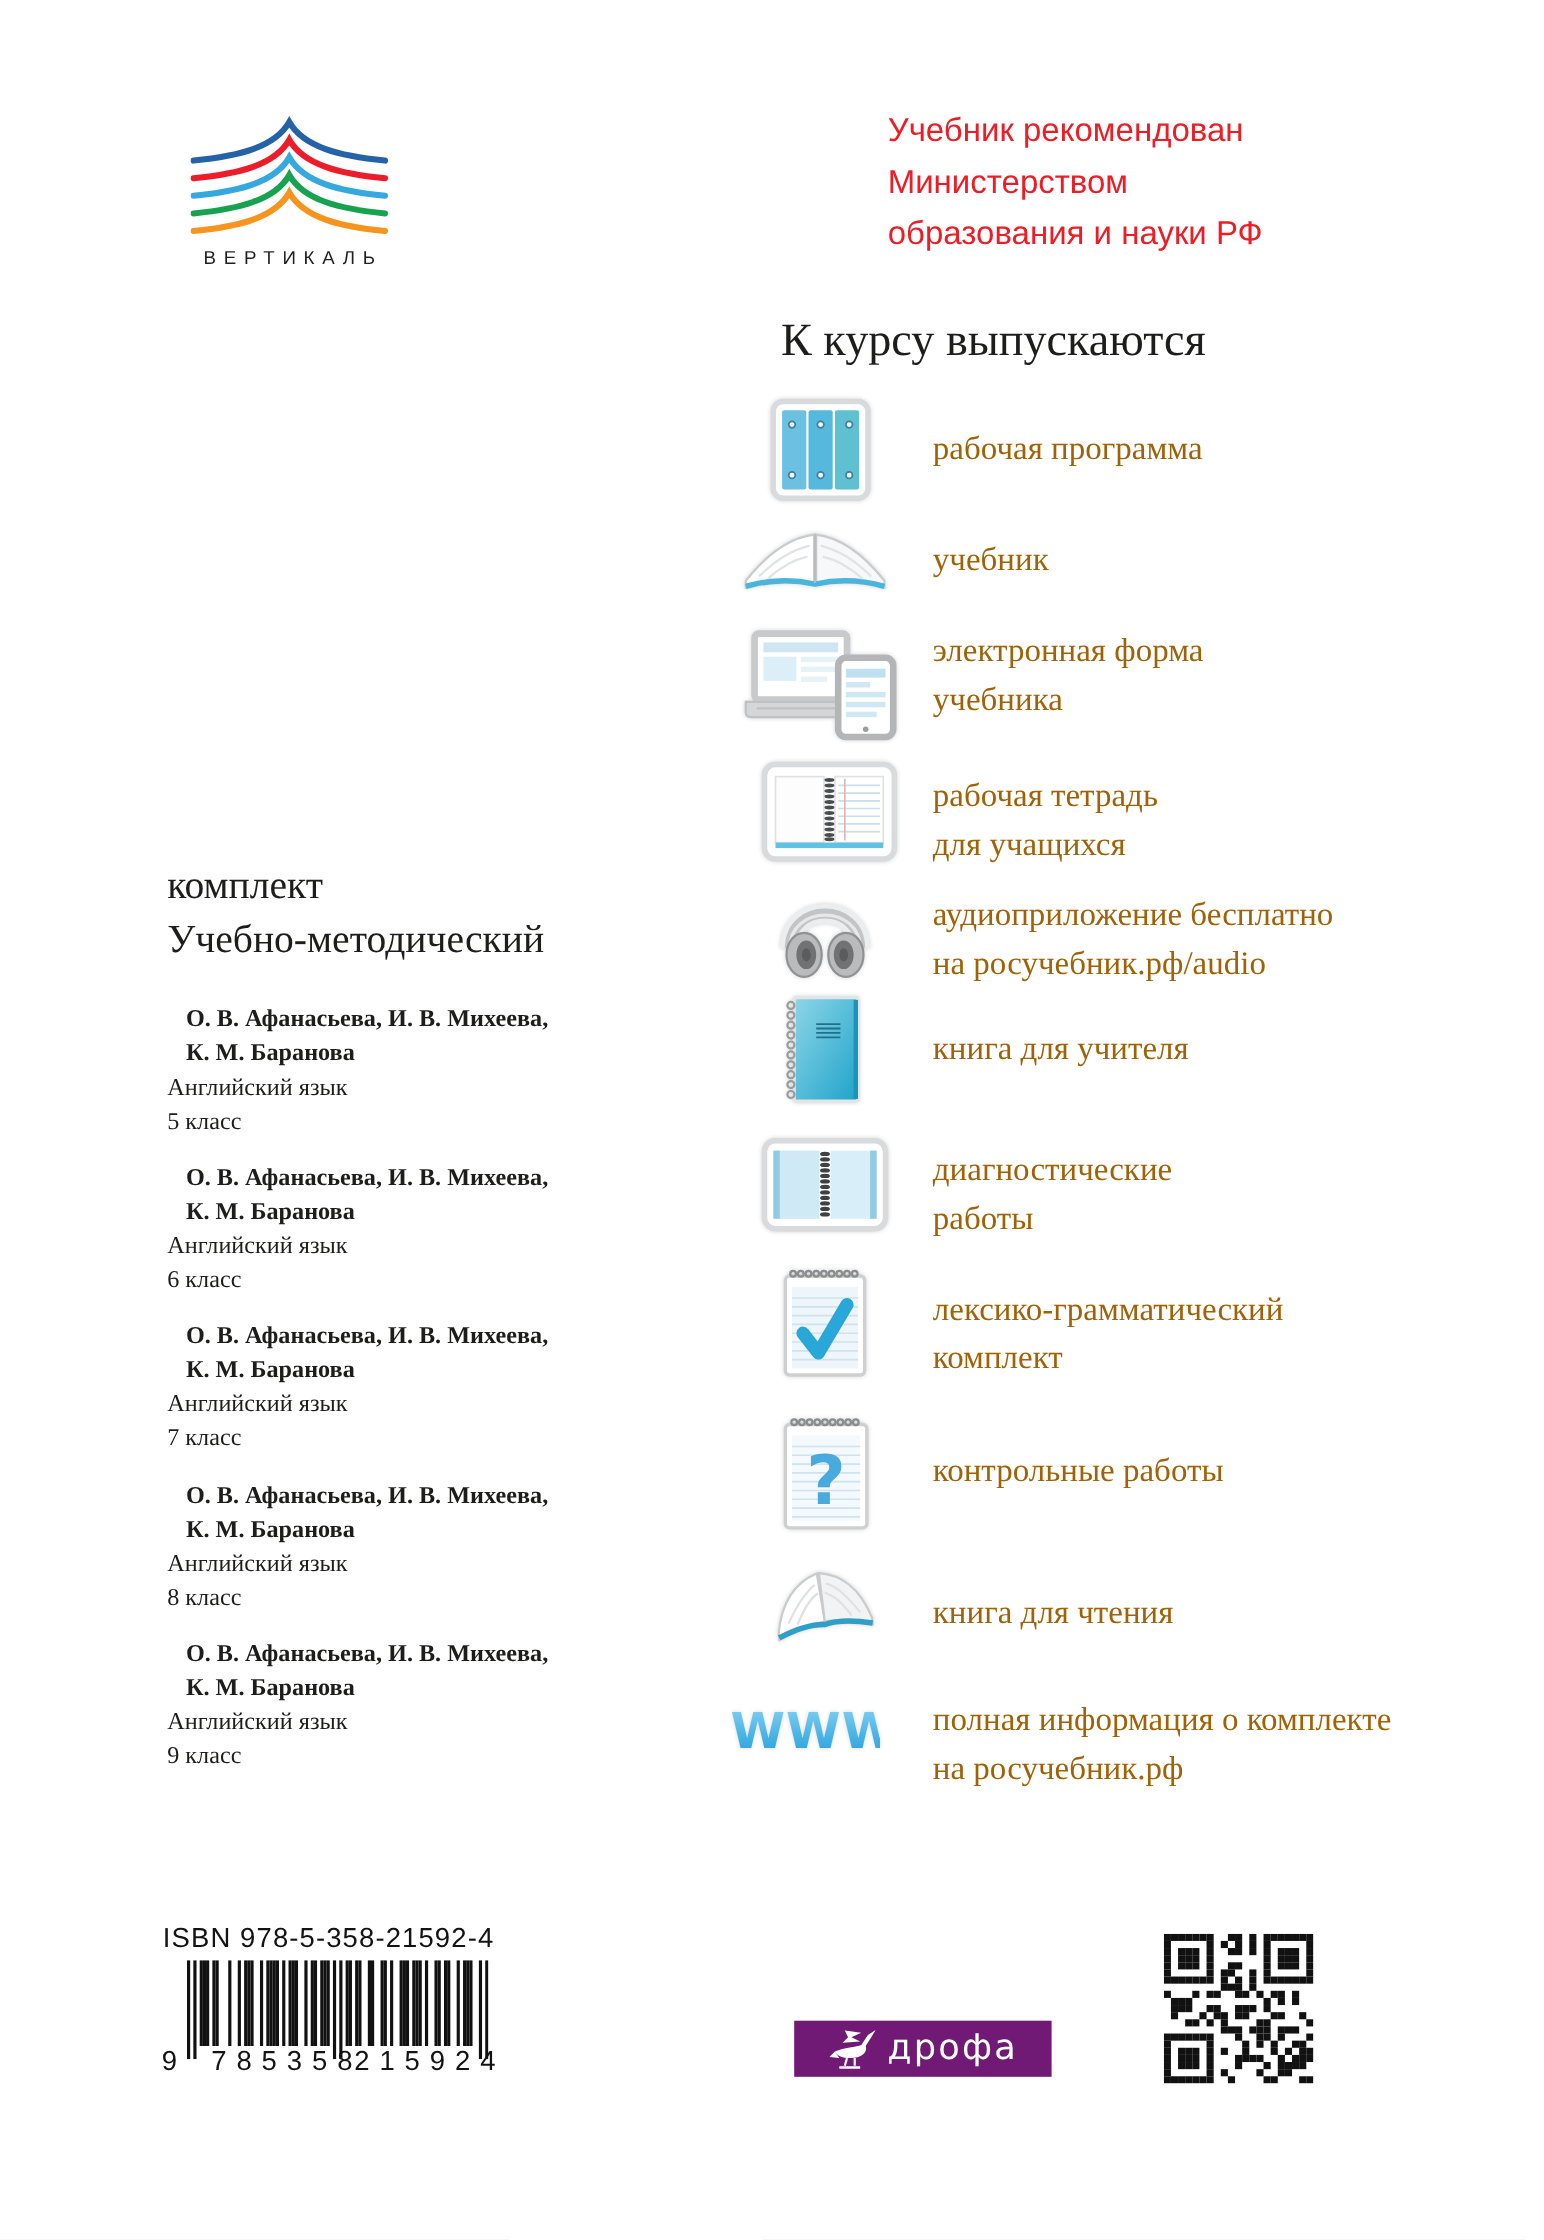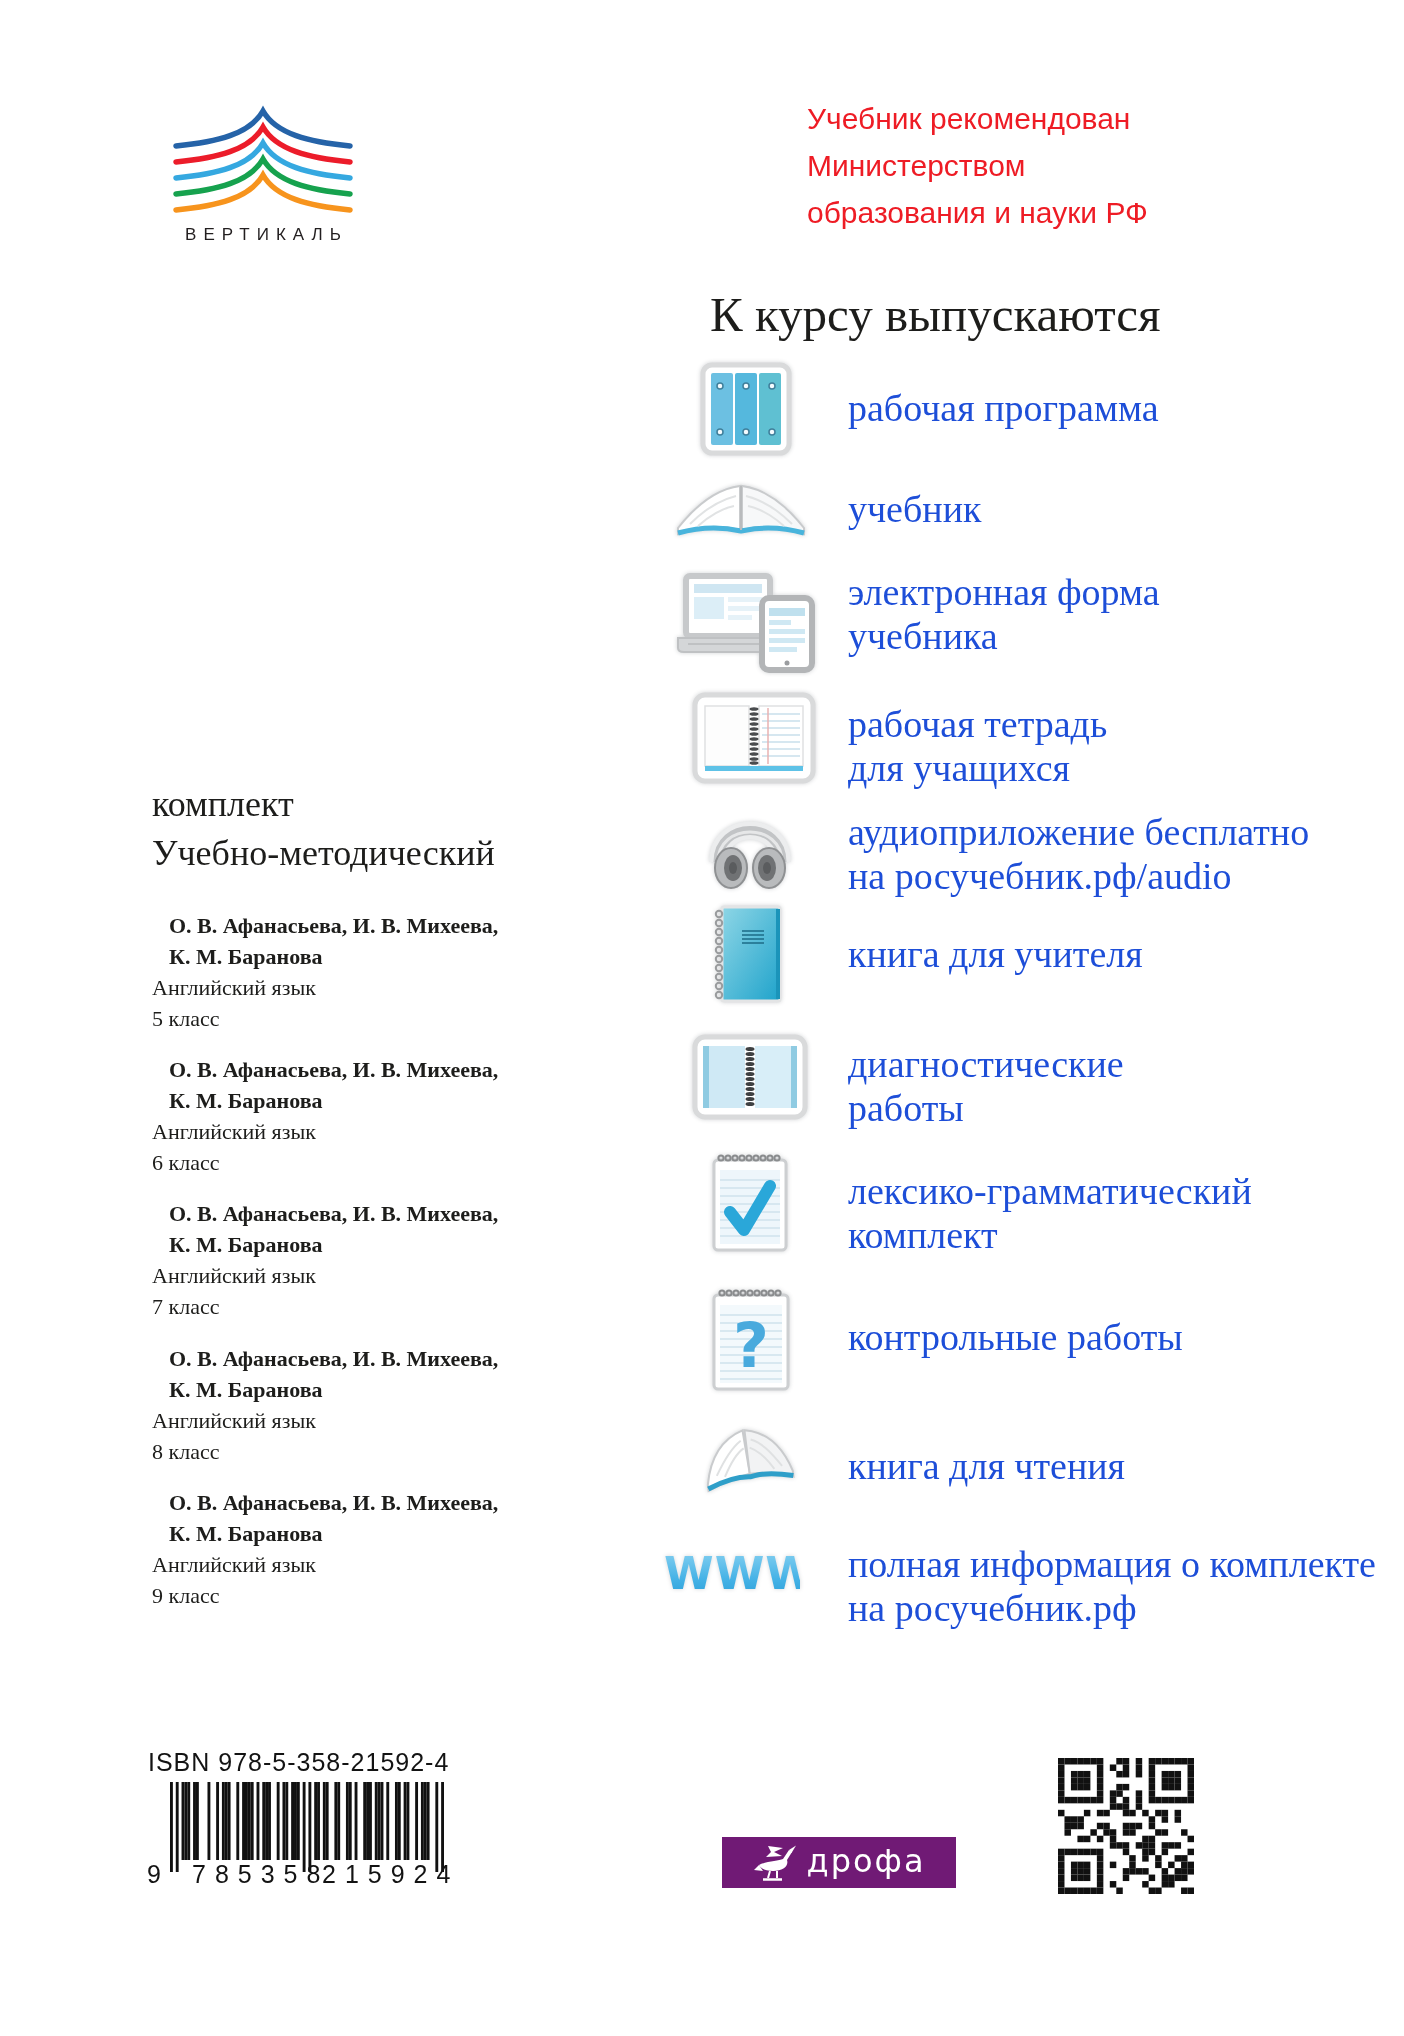--- a/index.html
+++ b/index.html
@@ -10,23 +10,23 @@
   
   .logo{left:173px;top:96px;width:180px;}
   .logo svg{display:block;}
   .logo-text{margin-top:7px;text-align:center;font-family:"Liberation Sans",sans-serif;
              font-weight:normal;font-size:17px;letter-spacing:7px;padding-left:7px;color:#221e1f;}
 
   
   .reco{left:807px;top:95px;font-family:"Liberation Sans",sans-serif;font-size:30px;
         line-height:47px;color:#ee1c25;}
 
-  .course-heading{left:710px;top:286px;font-size:49px;color:#1d1d1b;}
-
-  .ci-label{font-size:38px;line-height:44px;color:#1d4ed8;width:540px;}
+  .course-heading{left:710px;top:286px;font-size:42px;color:#1d1d1b;}
+
+  .ci-label{font-size:30px;line-height:44px;color:#a16207;width:540px;}
 
   .kit-heading{left:152px;top:780px;font-size:36px;line-height:49px;}
 
   .kit-entry{left:152px;width:430px;font-size:22px;line-height:31px;}
   .kit-entry .bold{font-weight:bold;margin-left:17px;}
 
   .isbn{left:148px;top:1748px;font-family:"Liberation Sans",sans-serif;font-size:25px;
         letter-spacing:1px;color:#131313;}
   .bdigit{font-family:"Liberation Sans",sans-serif;font-size:25px;color:#131313;}
   .bgroup{letter-spacing:9px;}

